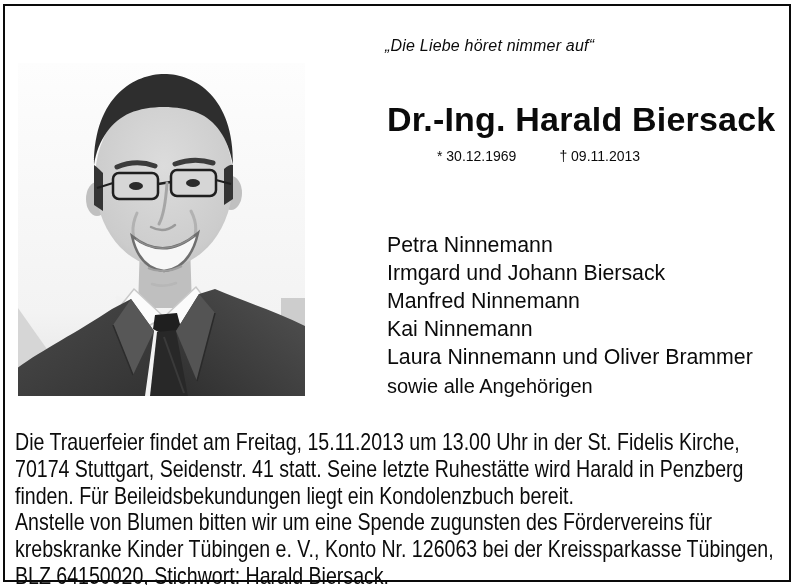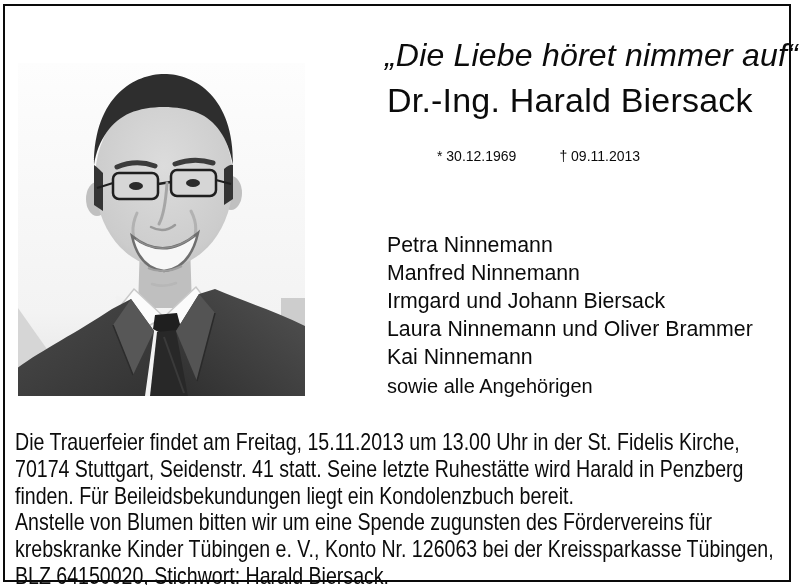--- a/index.html
+++ b/index.html
@@ -12,25 +12,25 @@
   .frame{
     position:absolute;left:3px;top:4px;width:784px;height:574px;
     border:2px solid #0a0a0a;background:#ffffff;
   }
   .photo{
     position:absolute;left:13px;top:57px;width:287px;height:333px;overflow:hidden;
   }
   .photo svg{display:block;}
   .quote{
     position:absolute;left:380px;top:31px;
-    font-size:32px;font-style:italic;letter-spacing:.2px;white-space:nowrap;
+    font-size:16px;font-style:italic;letter-spacing:.2px;white-space:nowrap;
   }
   .title{
-    position:absolute;left:382px;top:75px;
-    font-size:34px;font-weight:normal;letter-spacing:.2px;white-space:nowrap;
+    position:absolute;left:382px;top:94px;
+    font-size:34px;font-weight:bold;letter-spacing:.2px;white-space:nowrap;
   }
   .dates{
     position:absolute;left:432px;top:142px;
     font-size:14px;white-space:nowrap;
   }
   .dates .death{margin-left:43px;}
   .mourners{
     position:absolute;left:382px;top:194px;
     font-size:21.3px;line-height:28px;white-space:nowrap;margin-top:31px;
   }
@@ -136,24 +136,24 @@
   <div class="quote">„Die Liebe höret nimmer auf“</div>
 
   <div class="title">Dr.-Ing. Harald Biersack</div>
 
   <div class="dates">
     <span class="birth">* 30.12.1969</span><span class="death">† 09.11.2013</span>
   </div>
 
   <div class="mourners">
     <div>Petra Ninnemann</div>
+    <div>Irmgard und Johann Biersack</div>
     <div>Manfred Ninnemann</div>
-    <div>Irmgard und Johann Biersack</div>
+    <div>Kai Ninnemann</div>
     <div>Laura Ninnemann und Oliver Brammer</div>
-    <div>Kai Ninnemann</div>
   </div>
 
   <div class="relatives">sowie alle Angehörigen</div>
 
   <div class="para para1">Die Trauerfeier findet am Freitag, 15.11.2013 um 13.00 Uhr in der St. Fidelis Kirche, 70174 Stuttgart, Seidenstr. 41 statt. Seine letzte Ruhestätte wird Harald in Penzberg finden. Für Beileidsbekundungen liegt ein Kondolenzbuch bereit.</div>
   <div class="para para2">Anstelle von Blumen bitten wir um eine Spende zugunsten des Fördervereins für krebskranke Kinder Tübingen e. V., Konto Nr. 126063 bei der Kreissparkasse Tübingen, BLZ 64150020, Stichwort: Harald Biersack.</div>
 
 </div>
 
 </body></html>

